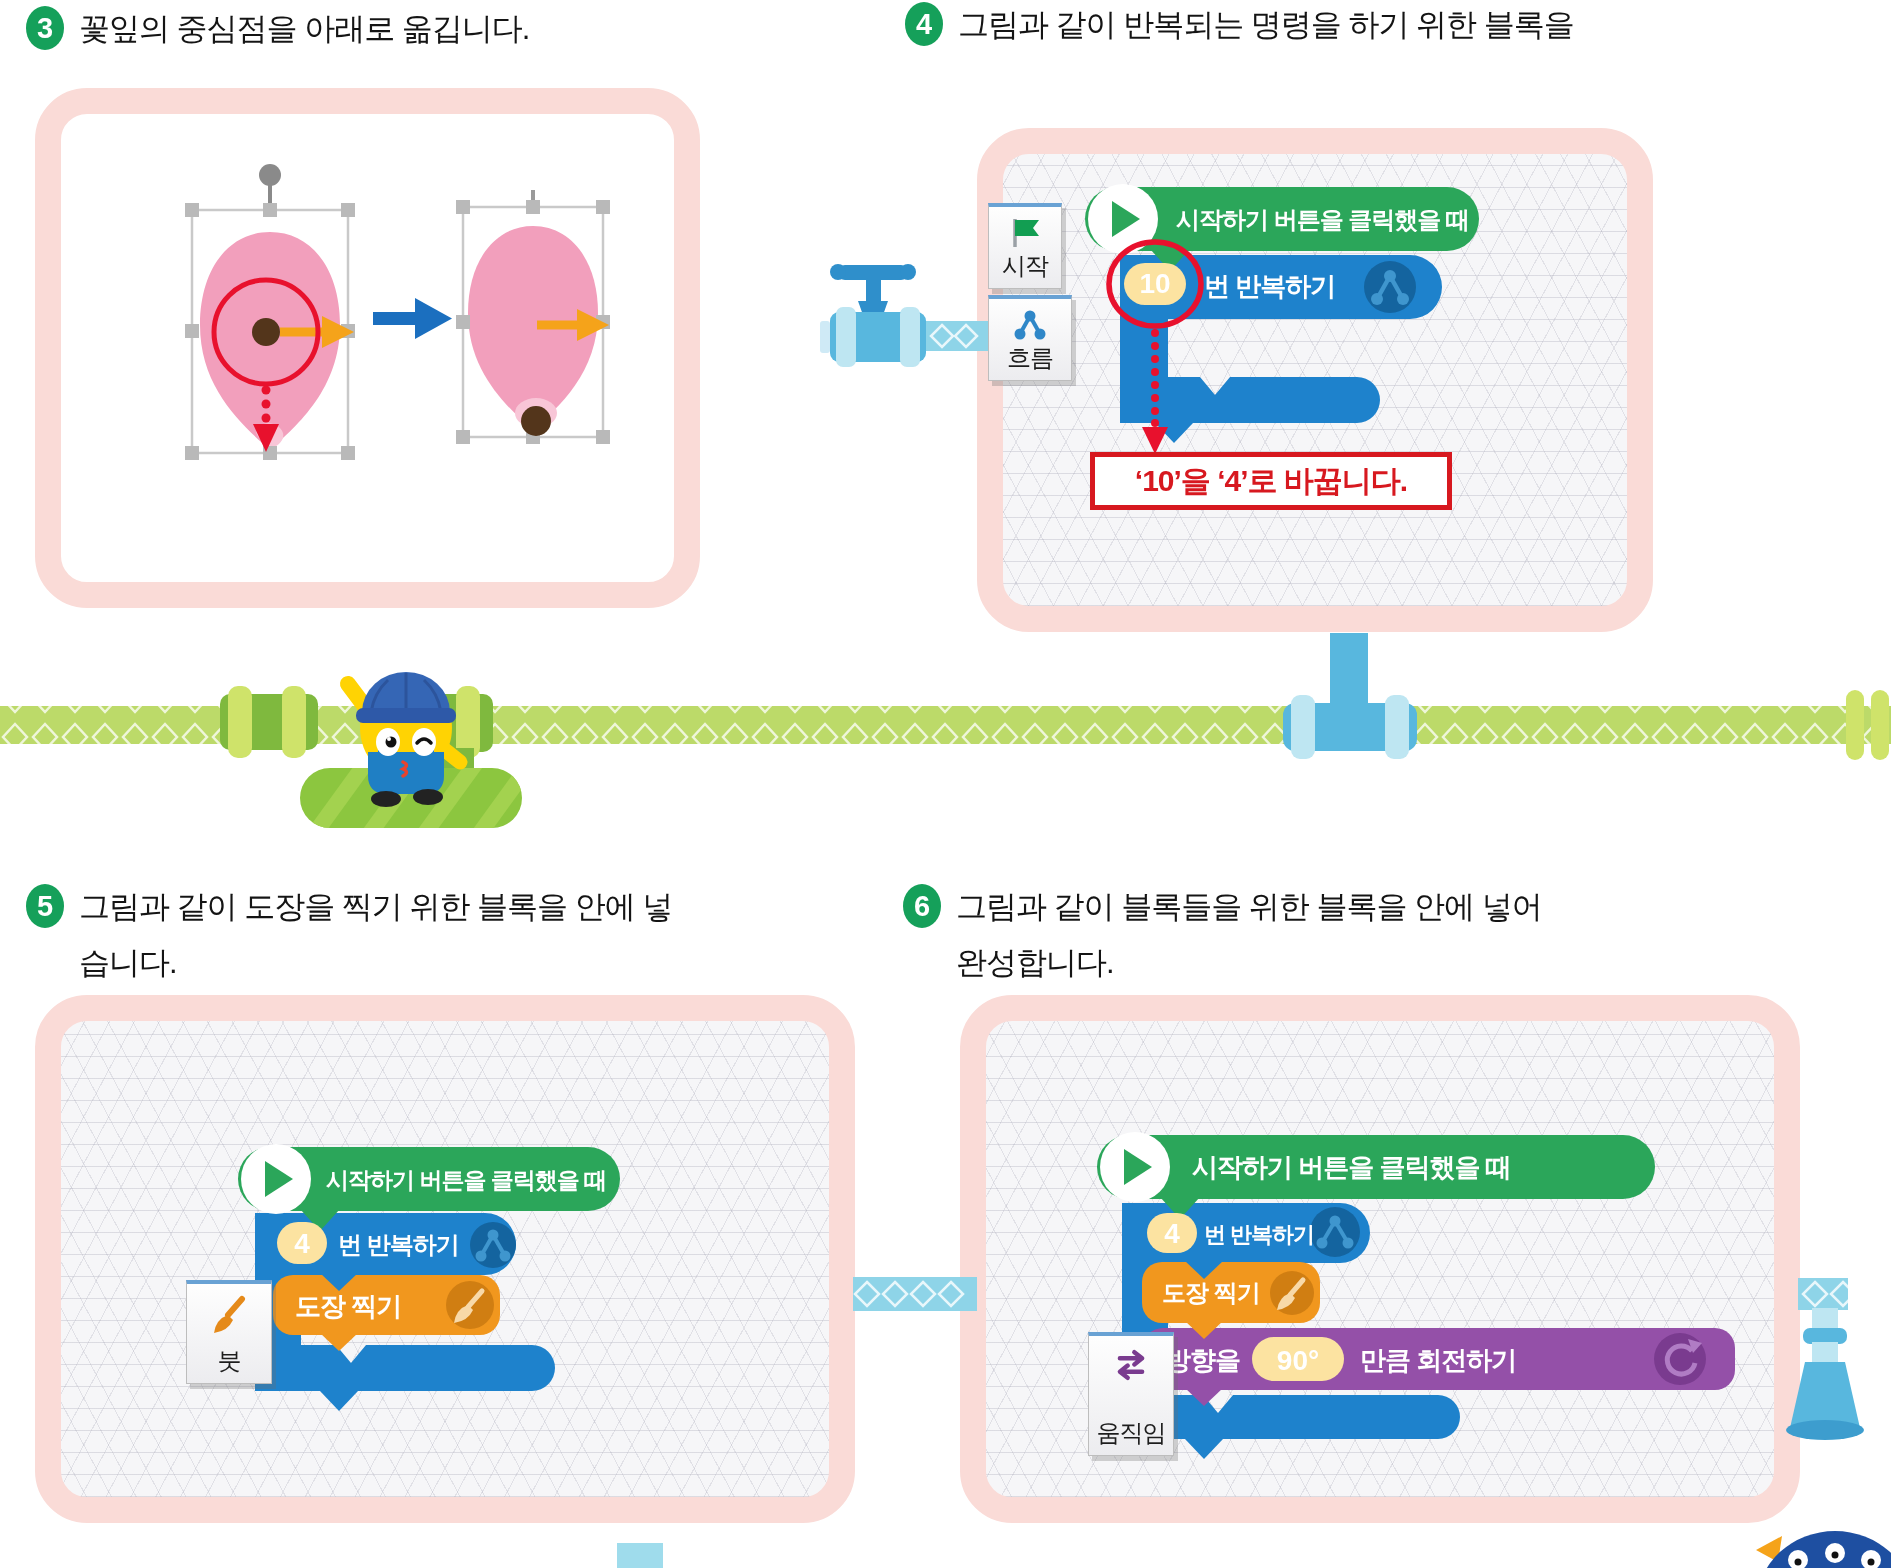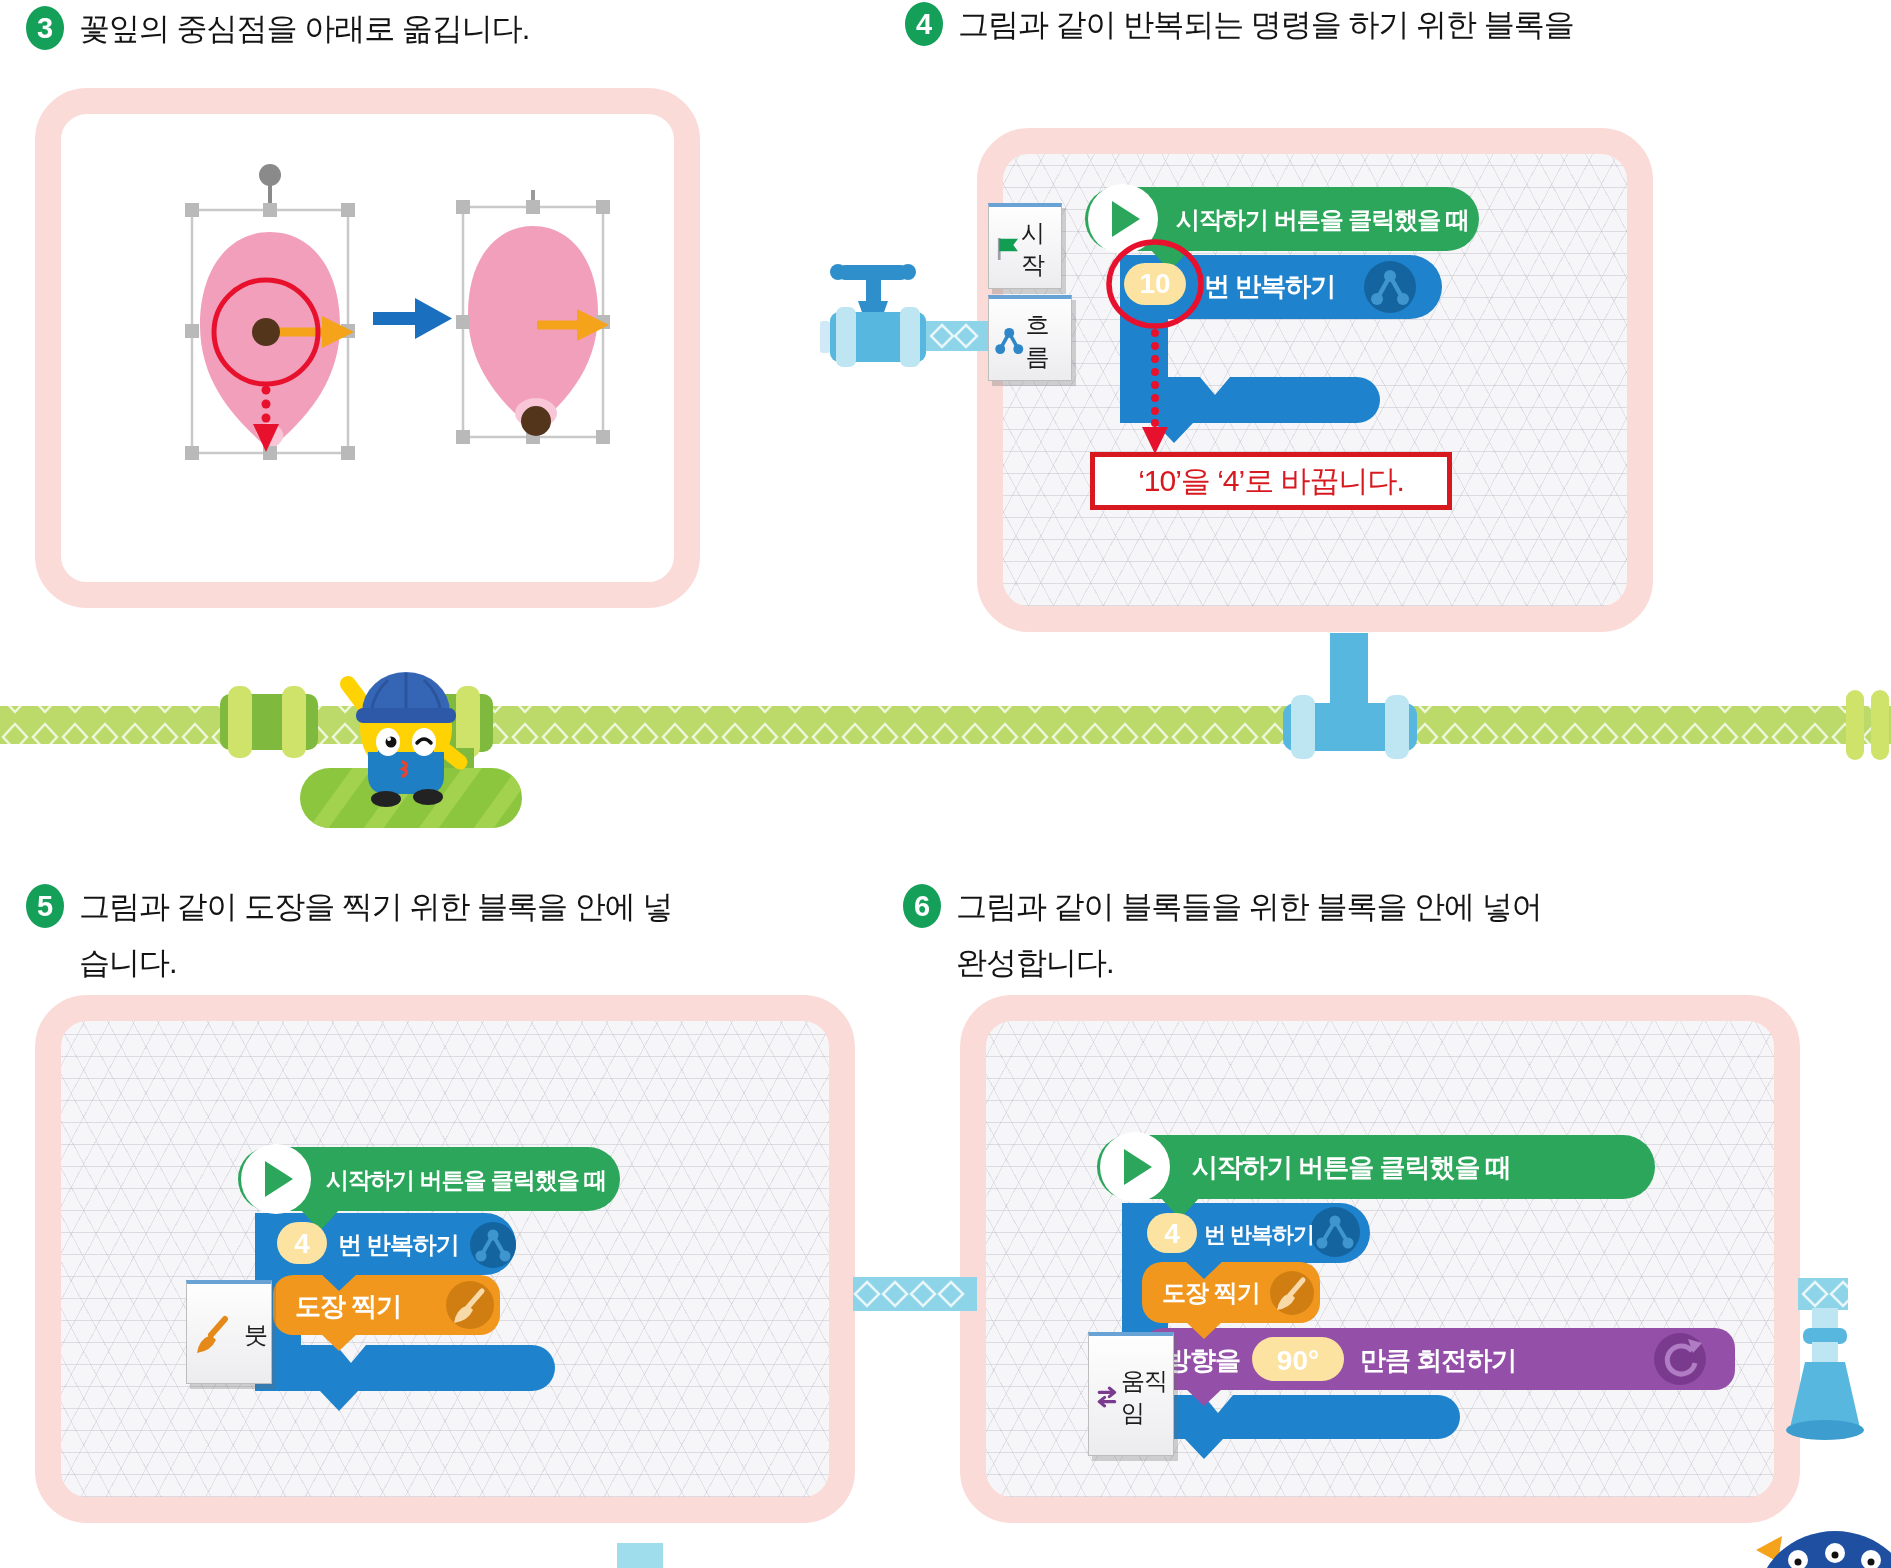--- a/index.html
+++ b/index.html
@@ -14,25 +14,25 @@
       repeating-linear-gradient(62deg, rgba(176,176,190,.30) 0 1px, transparent 1px 22px),
       repeating-linear-gradient(-62deg, rgba(176,176,190,.30) 0 1px, transparent 1px 22px);
   }
   .hdr{position:absolute;display:flex;gap:15px;align-items:flex-start}
   .badge{width:38px;height:44px;border-radius:50%;background:#15A05A;color:#fff;
          font-weight:bold;font-size:29px;display:flex;align-items:center;justify-content:center;flex:0 0 auto}
   .hdr-text{font-size:31px;color:#141414;line-height:46px;letter-spacing:-1px;font-weight:400}
   .hdr-text .l2{margin-top:10px}
   .tile{position:absolute;background:linear-gradient(#FEFEFE,#ECECEF);border:1px solid #BDBDBD;
         border-top:4px solid #69A2D4;box-shadow:4px 5px 0 rgba(110,110,110,.30);
-        display:flex;flex-direction:row;align-items:center;justify-content:space-between;
+        display:flex;flex-direction:column;align-items:center;justify-content:space-between;
         padding:9px 4px 6px;box-sizing:border-box}
   .tile-label{font-size:24px;color:#1d1d1d;letter-spacing:-1px}
   .note{position:absolute;background:#fff;border:5px solid #D7181F;color:#D7181F;
-        font-size:30px;font-weight:normal;display:flex;align-items:center;justify-content:center;
+        font-size:30px;font-weight:bold;display:flex;align-items:center;justify-content:center;
         letter-spacing:-1px;box-sizing:border-box}
   .bubble{position:absolute;background:#E9F4E1;border-radius:26px;box-shadow:9px 11px 0 #DCDCDC;
           padding:17px 24px;font-size:28px;font-weight:bold;color:#333;line-height:47px;
           letter-spacing:-1px;white-space:nowrap;box-sizing:border-box}
   svg text{font-family:"Liberation Sans",sans-serif;font-weight:bold;fill:#fff}
 </style>
 </head>
 <body>
 
 <div id="page">

